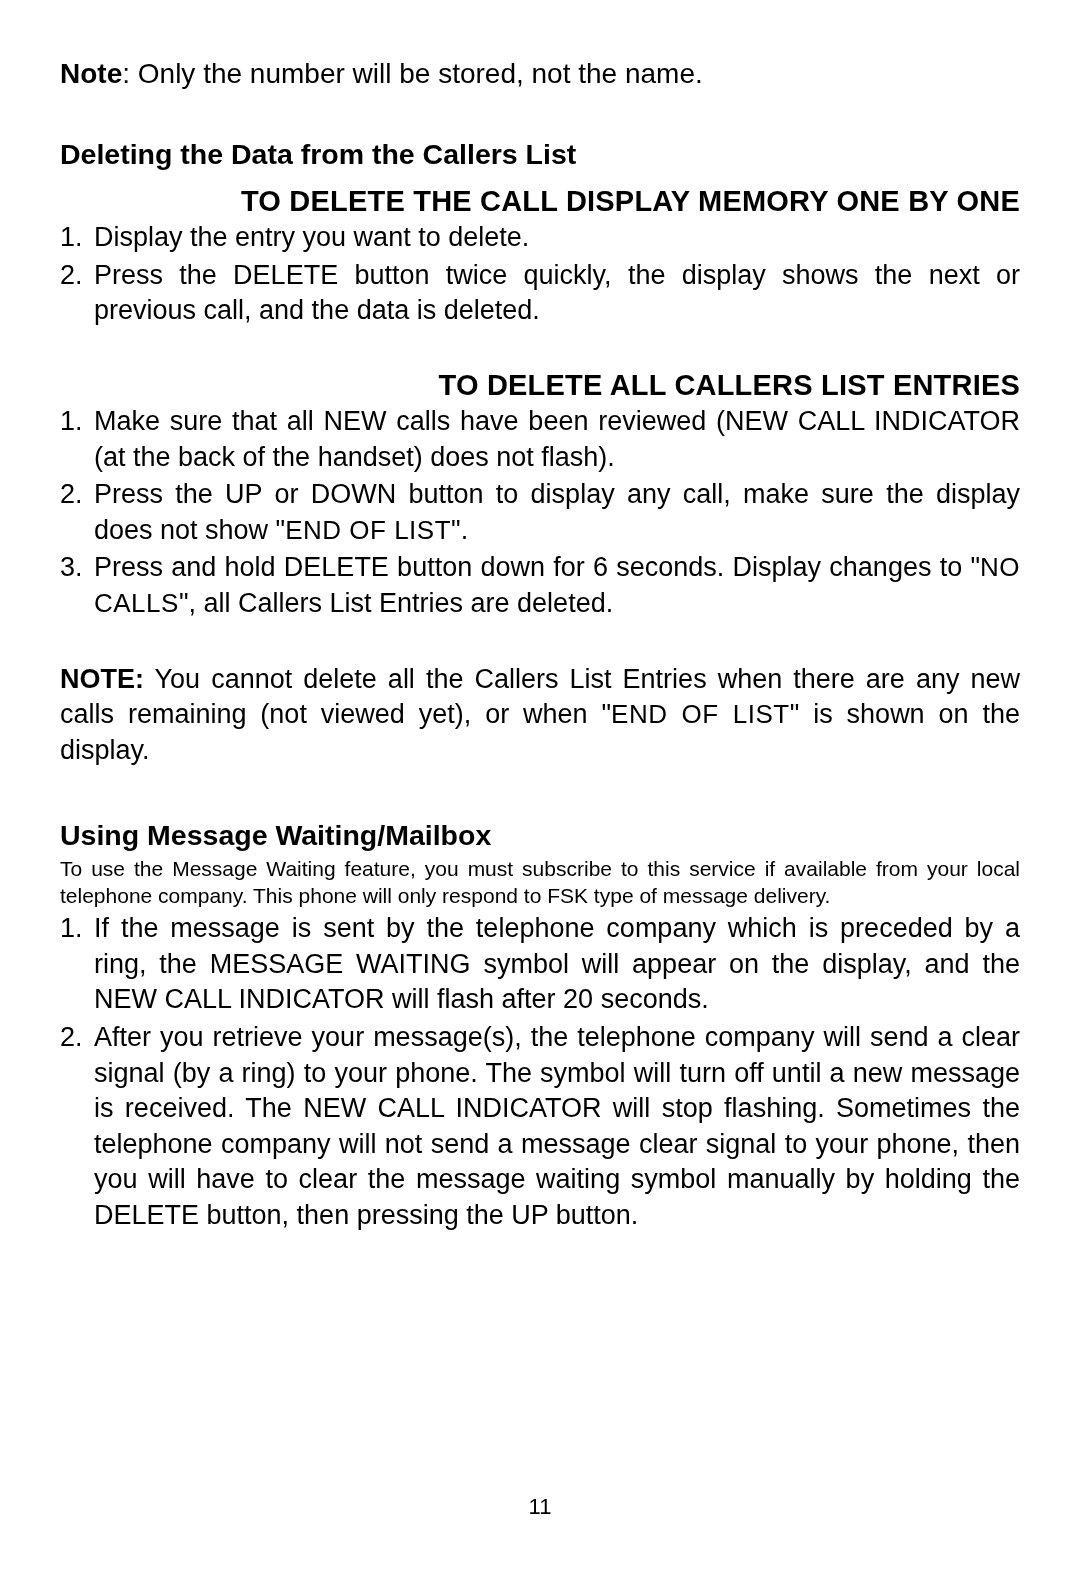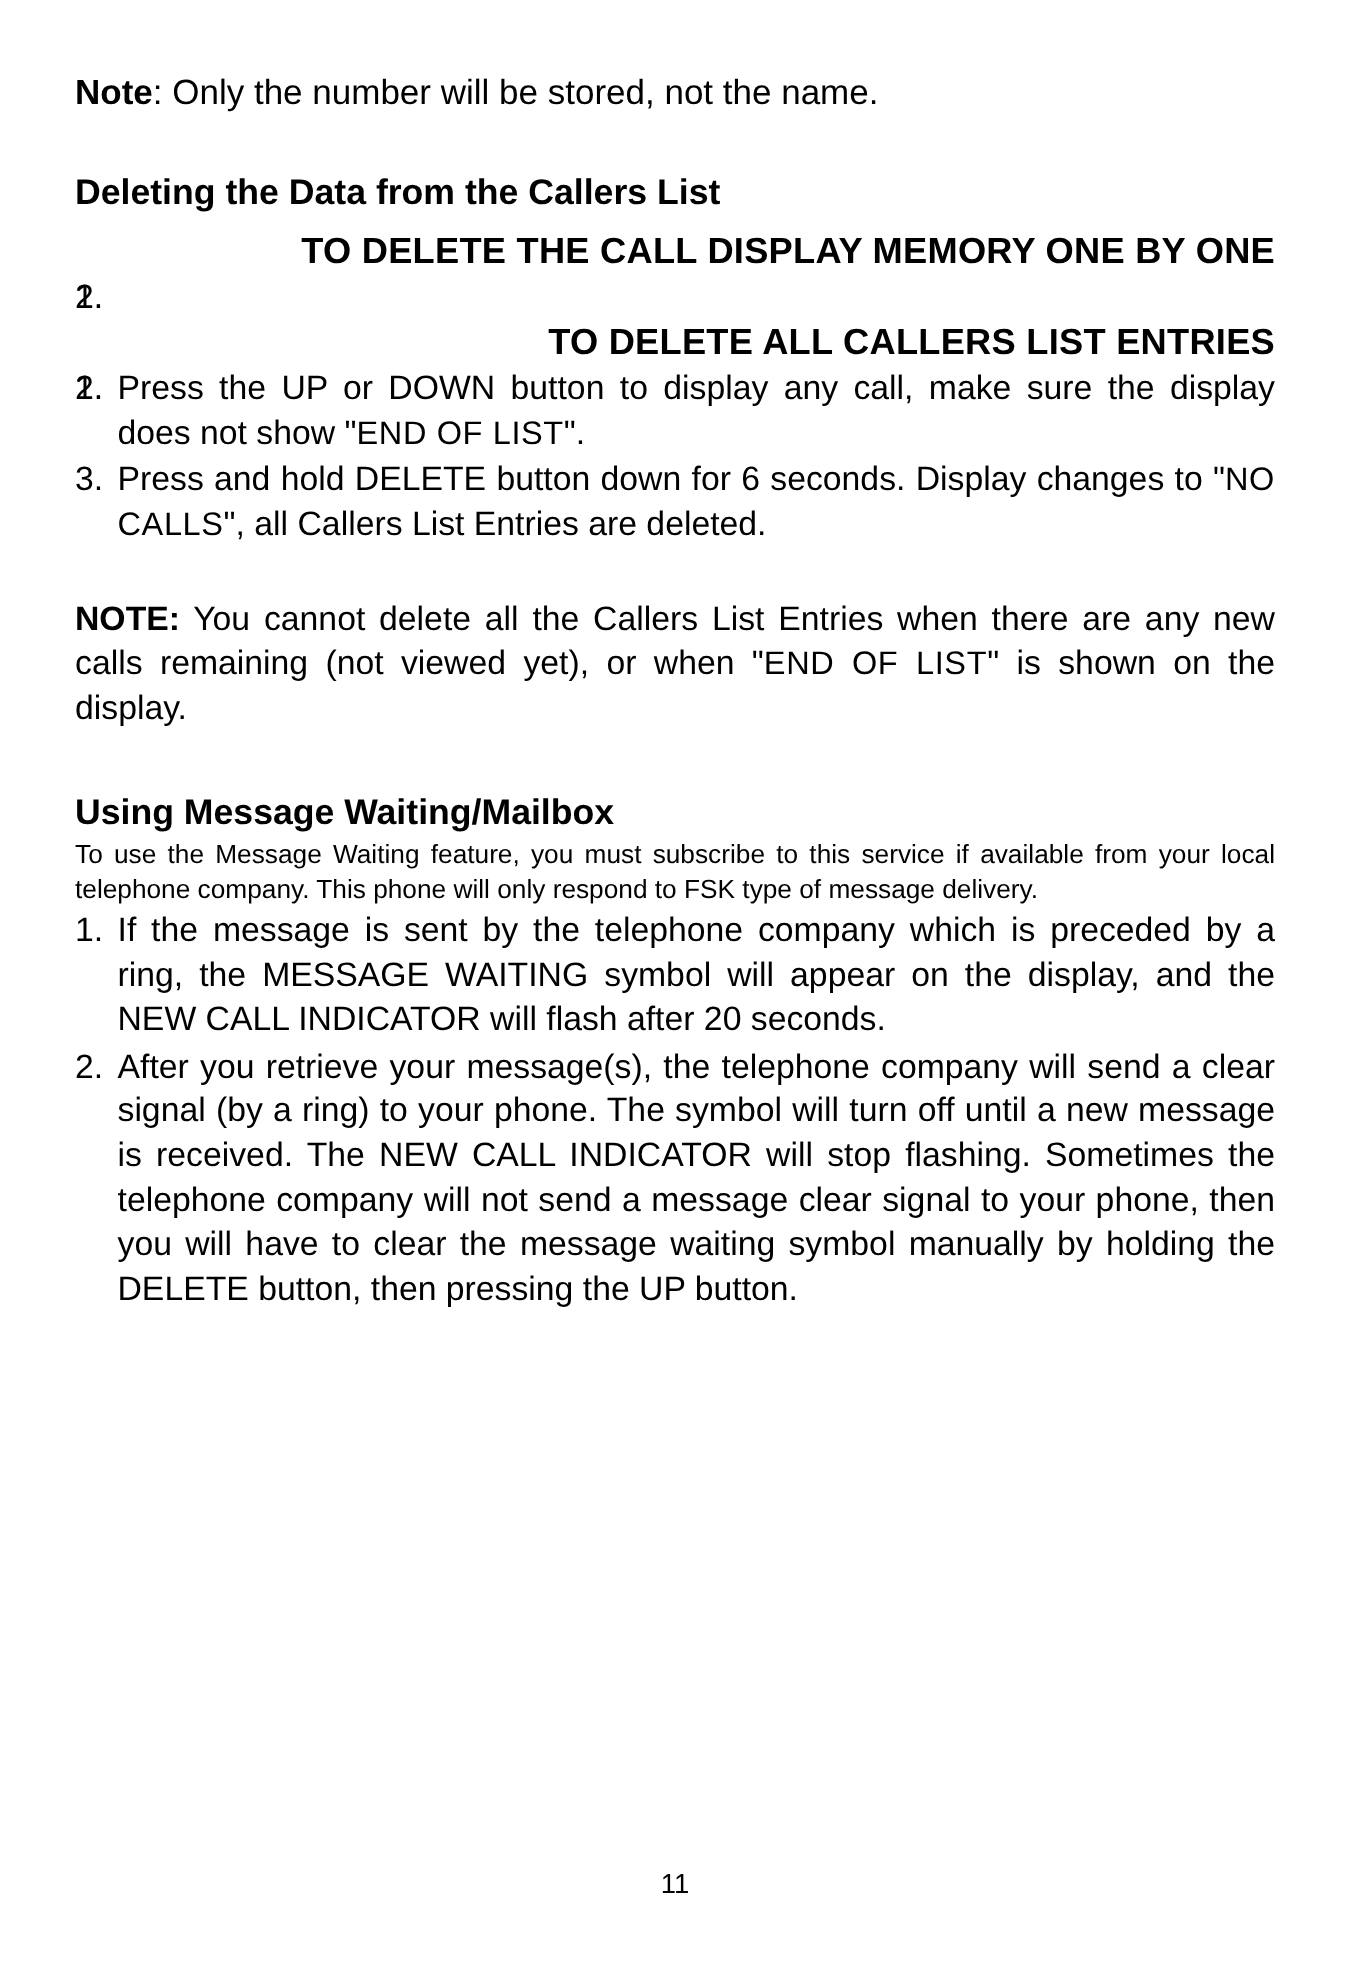--- a/index.html
+++ b/index.html
@@ -96,27 +96,27 @@
 <body>
 
 <p class="note-line">
   <span class="bold">Note</span><span>: Only the number will be stored, not the name.</span>
 </p>
 
 <p class="subheading">Deleting the Data from the Callers List</p>
 
 <p class="section-heading">TO DELETE THE CALL DISPLAY MEMORY ONE BY ONE</p>
 <ol class="list">
-  <li><span class="num">1.</span></li>
-  <li><span class="num">2.</span></li>
+  <li><span class="num">1.</span><span>Display the entry you want to delete.</span></li>
+  <li><span class="num">2.</span><span>Press the DELETE button twice quickly, the display shows the next or previous call, and the data is deleted.</span></li>
 </ol>
 
 <p class="section-heading">TO DELETE ALL CALLERS LIST ENTRIES</p>
 <ol class="list list-b">
-  <li><span class="num">1.</span></li>
+  <li><span class="num">1.</span><span>Make sure that all NEW calls have been reviewed (NEW CALL INDICATOR (at the back of the handset) does not flash).</span></li>
   <li><span class="num">2.</span><span>Press the UP or DOWN button to display any call, make sure the display does not show "</span><span class="lcd">END OF LIST</span><span>".</span></li>
   <li><span class="num">3.</span><span>Press and hold DELETE button down for 6 seconds. Display changes to "</span><span class="lcd">NO CALLS</span><span>", all Callers List Entries are deleted.</span></li>
 </ol>
 
 <div class="note2">
   <div class="note2-first">
     <span class="note-label">NOTE:</span><span> You cannot delete all the Callers List Entries when there are any new calls remaining (not viewed yet), or when "</span><span class="lcd">END OF LIST</span><span>" is shown on the display.</span>
   </div>
 </div>
 

